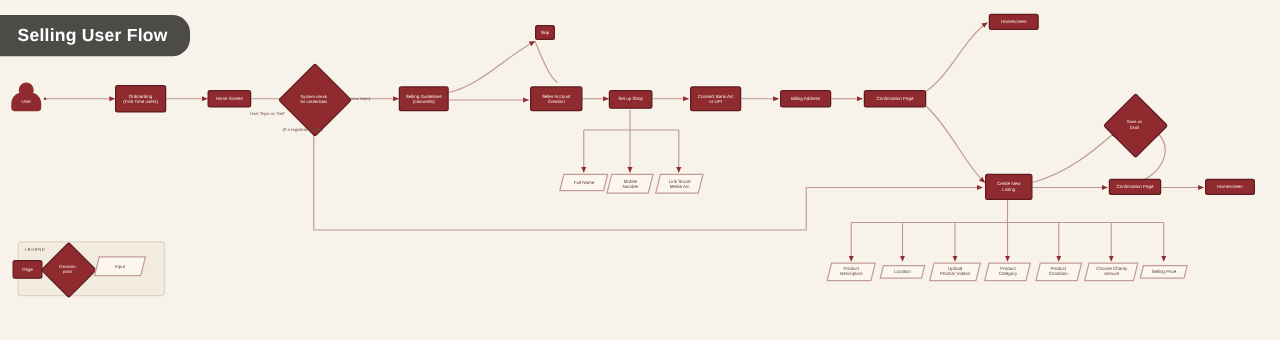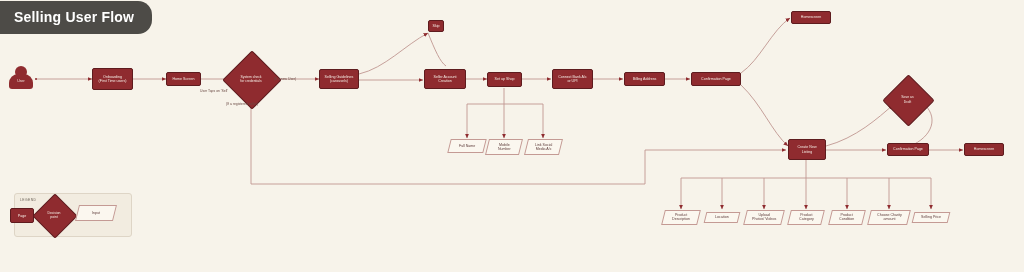--- a/index.html
+++ b/index.html
@@ -8,21 +8,21 @@
     background:#f7f3ea;
     font-family:"Liberation Sans", sans-serif;
     overflow:hidden;
     position:relative;
   }
   #canvas{position:absolute;left:0;top:0;width:1024px;height:272px;}
   svg.wires{position:absolute;left:0;top:0;width:1024px;height:272px;pointer-events:none;}
 
   
   .title-pill{
-    position:absolute;left:0;top:1px;
+    position:absolute;left:0;top:12px;
     background:#4d4b47;color:#fff;
     border-radius:0 14px 14px 0;
     padding:8px 18px 9px 14px;
     font-size:14px;font-weight:bold;letter-spacing:.2px;
     white-space:nowrap;
   }
 
   
   .node{position:absolute;box-sizing:border-box;}
 

